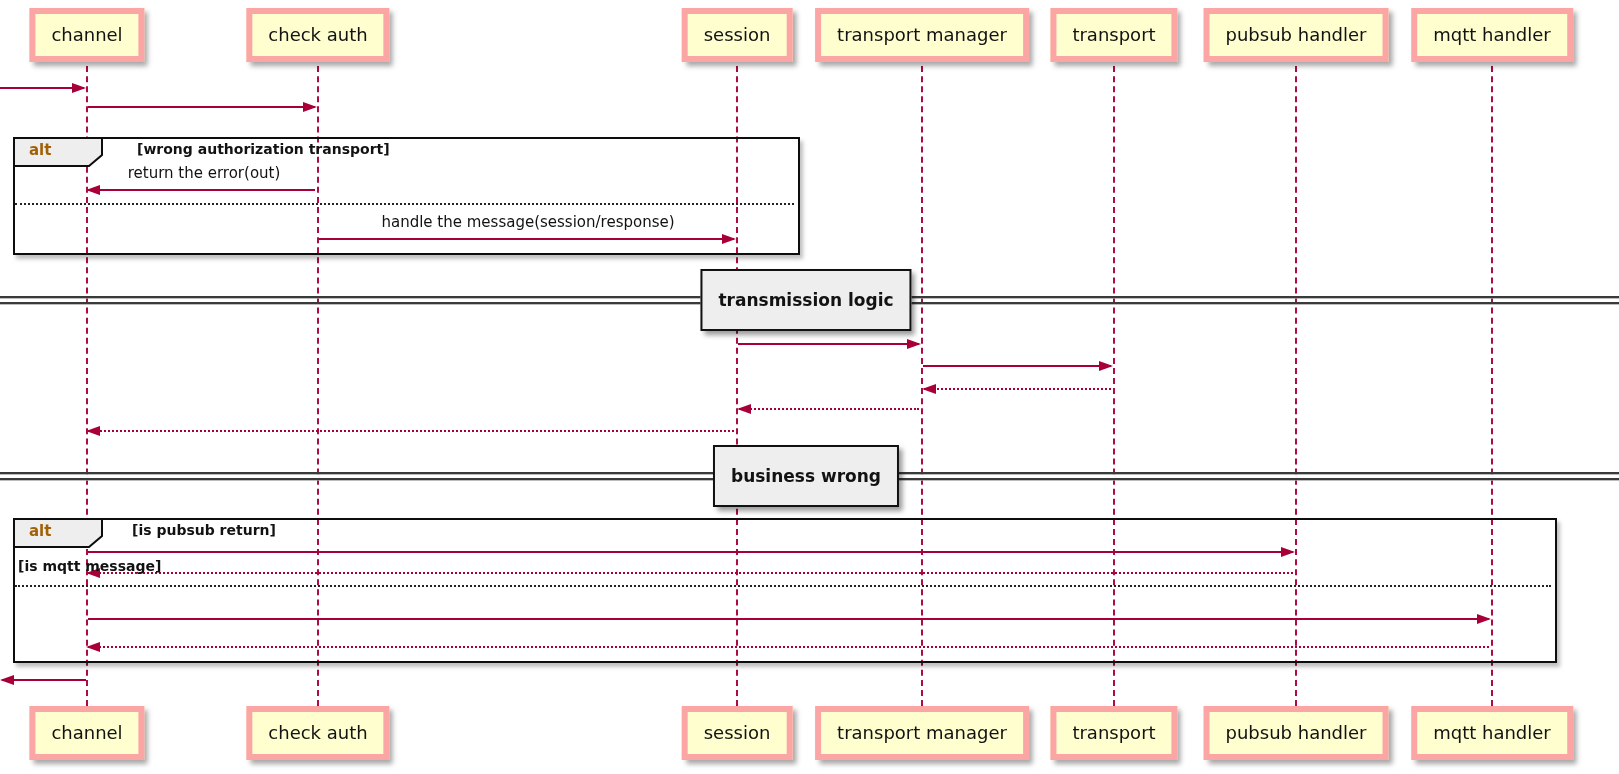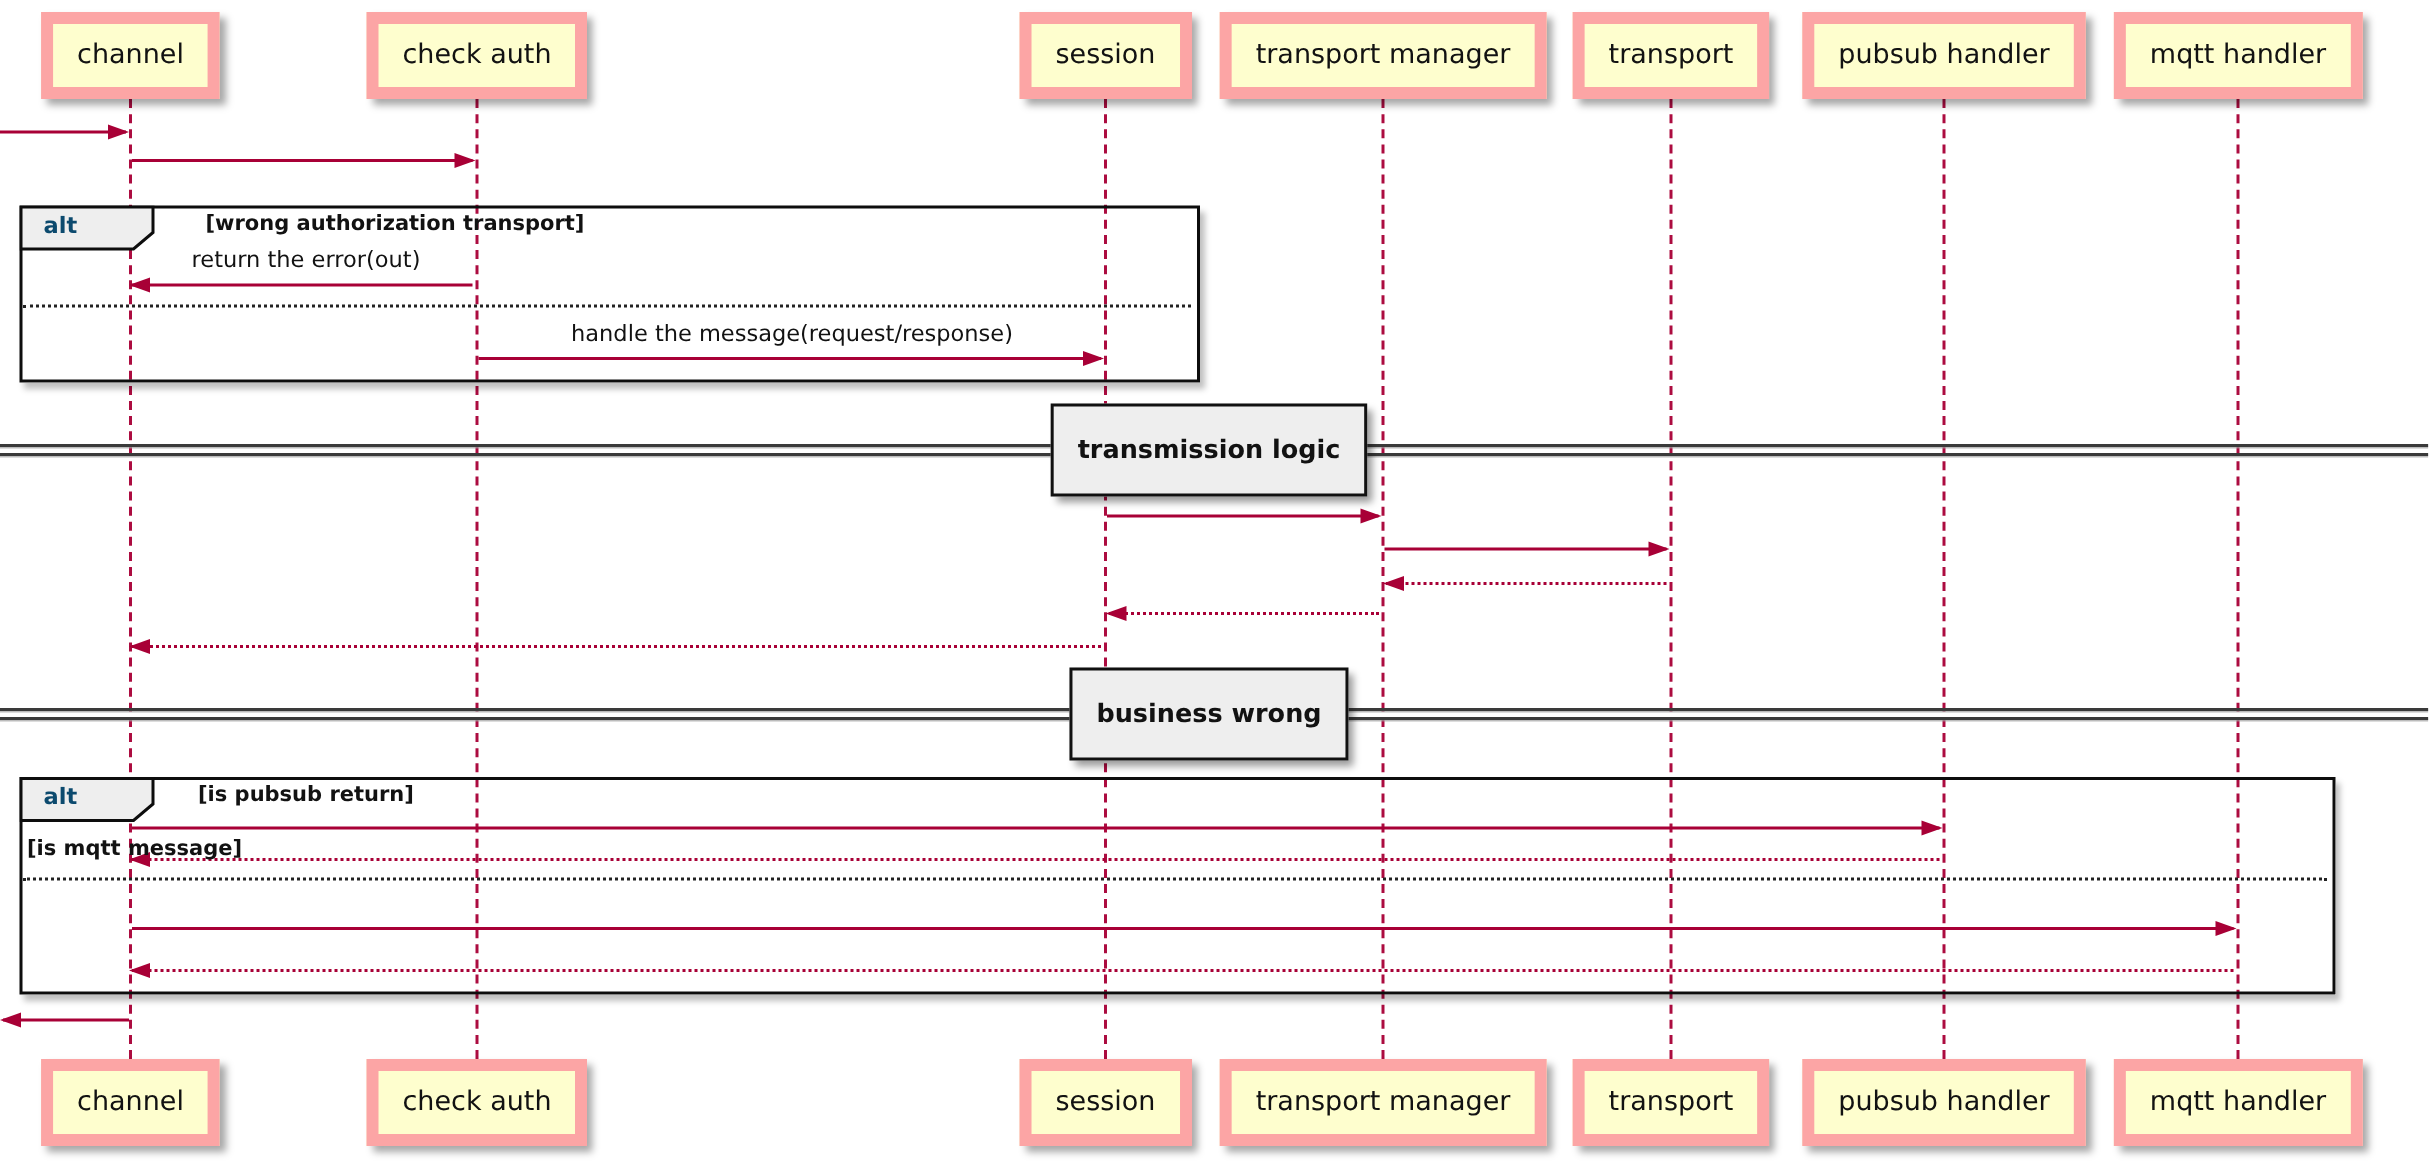--- a/index.html
+++ b/index.html
@@ -2,37 +2,37 @@
 <html><head>
 <meta charset="utf-8">
 <style>
   html,body{margin:0;padding:0;background:#fff;}
   #canvas{
     position:relative; width:1619px; height:774px; overflow:hidden;
     background:#fff; font-family:"DejaVu Sans","Liberation Sans",sans-serif; color:#121212;
   }
   .participant{
     position:absolute; transform:translateX(-50%);
-    background:#FEFECE; border:8px solid #fca5a5;
+    background:#FEFECE; border:6px solid #fca5a5;
     padding:10px 16px; font-size:18px; line-height:22px; white-space:nowrap;
     box-shadow:4px 4px 5px rgba(0,0,0,0.35); color:#121212;
   }
   .lifeline{
     position:absolute; width:0; border-left:2px dashed #A80036; opacity:.95;
   }
   .msg{ position:absolute; height:0; border-top:2px solid #A80036; }
   .msg.dotted{ border-top-style:dotted; }
   .head{ position:absolute; top:-6px; width:0; height:0;
          border-top:5px solid transparent; border-bottom:5px solid transparent; }
   .head.right{ right:-2px; border-left:14px solid #A80036; }
   .head.left{ left:-2px; border-right:14px solid #A80036; }
   .msg-label{ position:absolute; transform:translateX(-50%); font-size:15px; white-space:nowrap; color:#121212;}
   .frame{ position:absolute; border:2px solid #0d0d0d; box-shadow:3px 4px 4px rgba(0,0,0,0.25); }
   .frame-header{ position:absolute; left:-2px; top:-2px; }
-  .frame-keyword{ position:absolute; left:16px; top:4px; font-weight:bold; font-size:15px; color:#0c4a6e;}
+  .frame-keyword{ position:absolute; left:16px; top:4px; font-weight:bold; font-size:15px; color:#a16207;}
   .condition{ position:absolute; font-weight:bold; font-size:14px; white-space:nowrap; color:#121212;}
   .alt-separator{ position:absolute; height:0; border-top:2px dotted #222; }
   .divider-line{ position:absolute; left:0; width:1619px; height:2px; background:#3a3a3a; box-shadow:0 1px 0 rgba(160,160,160,.7);}
   .divider-label{
     position:absolute; transform:translate(-50%,-50%);
     background:#EEEEEE; border:2px solid #111; font-weight:bold; font-size:17px;
     padding:19px 16px; white-space:nowrap; box-shadow:4px 4px 5px rgba(0,0,0,0.4); color:#121212;
   }
 </style>
 </head>
@@ -74,21 +74,21 @@
   </div>
   <div class="condition" style="left:137px;top:141px;">[wrong authorization transport]</div>
 
   <div class="msg-label" style="left:204px;top:164px;">return the error(out)</div>
   <div class="msg" style="left:88px;width:227px;top:189px;">
     <span class="head left"></span>
   </div>
 
   <div class="alt-separator" style="left:15px;width:779px;top:203px;"></div>
 
-  <div class="msg-label" style="left:528px;top:213px;">handle the message(request/response)</div>
+  <div class="msg-label" style="left:528px;top:213px;">handle the message(session/response)</div>
   <div class="msg" style="left:319px;width:415px;top:238px;">
     <span class="head right"></span>
   </div>
 
   <div class="divider-line" style="top:296px;"></div>
   <div class="divider-line" style="top:302px;"></div>
   <div class="divider-label" style="left:806px;top:300px;">transmission logic</div>
 
   <div class="msg" style="left:738px;width:181px;top:343px;">
     <span class="head right"></span>

